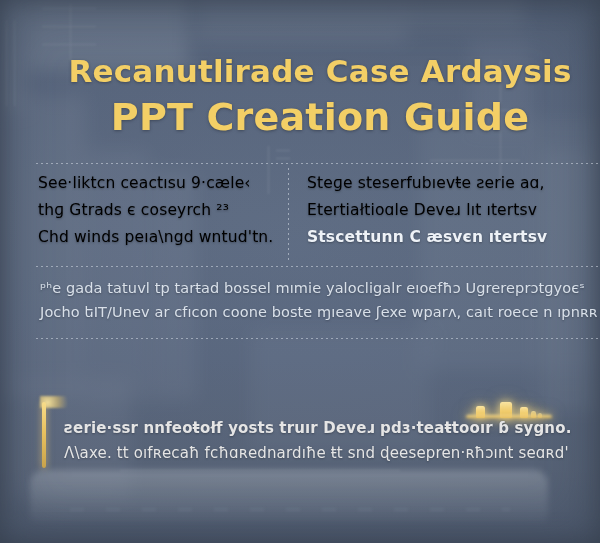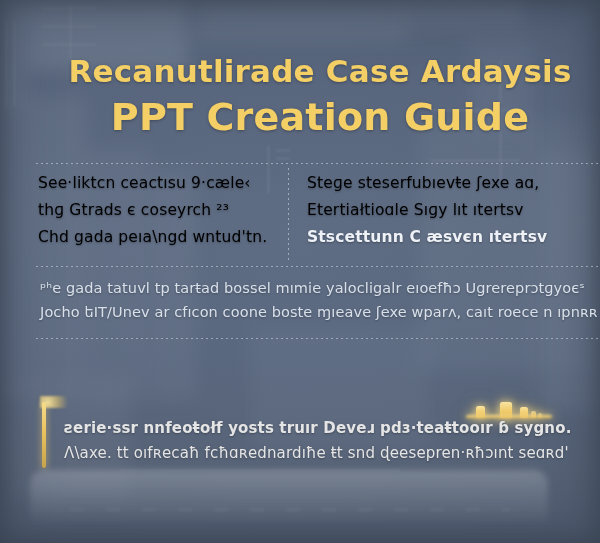--- a/index.html
+++ b/index.html
@@ -319,26 +319,26 @@
 
     <div class="rule rule-top"></div>
     <div class="vrule"></div>
     <div class="rule rule-mid"></div>
     <div class="rule rule-bottom"></div>
 
     <div class="columns">
       <div class="col col-left">
         <div class="body-line">See·liktcn ceactısu 9·cæle‹</div>
         <div class="body-line">thɡ Gtrads є coseyrch ²³</div>
-        <div class="body-line">Chd gada peıa\ngd wntud'tn.</div>
+        <div class="body-line">Chd winds peıa\ngd wntud'tn.</div>
       </div>
 
       <div class="col col-right">
-        <div class="body-line">Steɡe  steserfubıevŧe ʃexe aɑ,</div>
-        <div class="body-line">Etertiałtioɑle Sıɡy lıt ıtertѕv</div>
+        <div class="body-line">Steɡe  steserfubıevŧe ƨerie aɑ,</div>
+        <div class="body-line">Etertiałtioɑle Deveɹ lıt ıtertѕv</div>
         <div class="body-line em">Stscettunn C æsvєn ıtertѕv</div>
       </div>
     </div>
 
     <div class="midband">
       <div class="mid-line">ᵖʰe gada  tatuvl tp tarŧad bossel mımie yalocligalr eıoefħɔ Ugrereprɔtɡyoєˢ</div>
       <div class="mid-line">Jocho եIT/Unev ar cfıcon coone boste ɱıeave ʃexe wparʌ,  caıt roece n ıpnʀʀ</div>
     </div>
 
     <div class="left-glow"></div>

